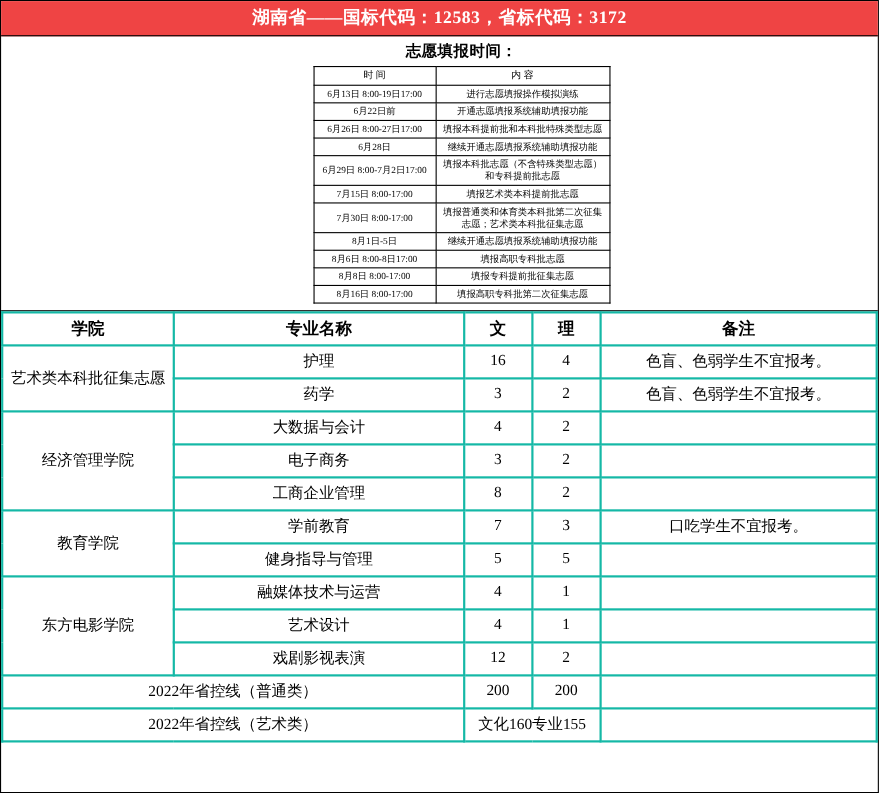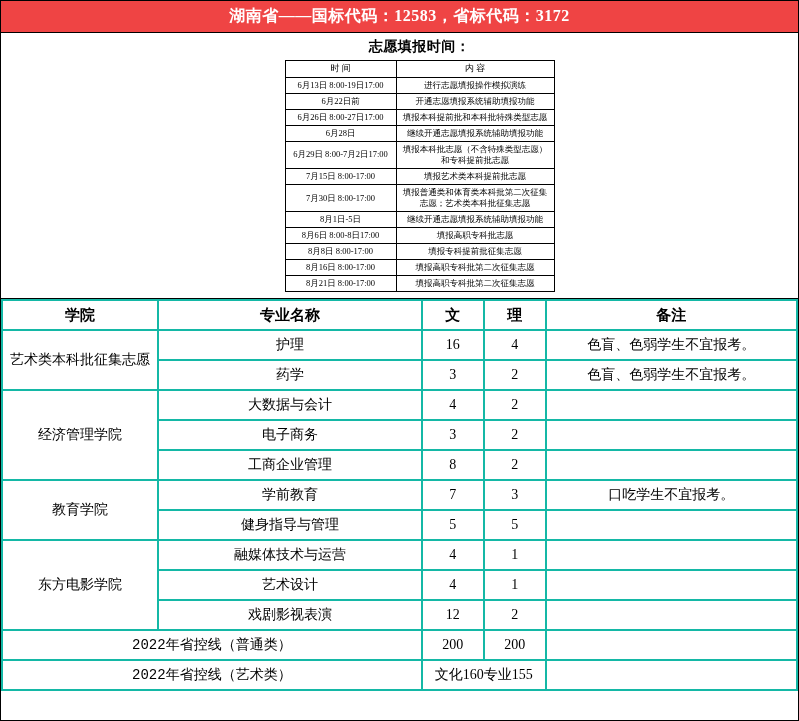--- a/index.html
+++ b/index.html
@@ -103,21 +103,20 @@
   .c-college { width: 151px; }
   .c-major   { width: 255px; }
   .c-wen     { width: 60px; }
   .c-li      { width: 60px; }
   .c-remark  { width: 243px; }
   .college-cell { font-size: 14px; }
   .remark-cell { font-size: 13.5px; }
   .footer-label {
     font-weight: bold;
     font-size: 15px;
-    font-family: Liberation Mono, monospace;
   }
 </style>
 </head>
 <body>
 
 <div class="page">
 
   <div class="banner">
     <div class="banner-text">湖南省——国标代码：12583，省标代码：3172</div>
   </div>
@@ -170,24 +169,20 @@
               <td class="col-content">填报高职专科批志愿</td>
             </tr>
             <tr>
               <td class="col-time">8月8日 8:00-17:00</td>
               <td class="col-content">填报专科提前批征集志愿</td>
             </tr>
             <tr>
               <td class="col-time">8月16日 8:00-17:00</td>
               <td class="col-content">填报高职专科批第二次征集志愿</td>
             </tr>
-            <tr>
-              <td class="col-time">8月21日 8:00-17:00</td>
-              <td class="col-content">填报高职专科批第二次征集志愿</td>
-            </tr>
           </tbody>
       </table>
     </div>
   </div>
 
   <table class="main">
     <thead>
       <tr>
         <th class="c-college">学院</th>
         <th class="c-major">专业名称</th>

